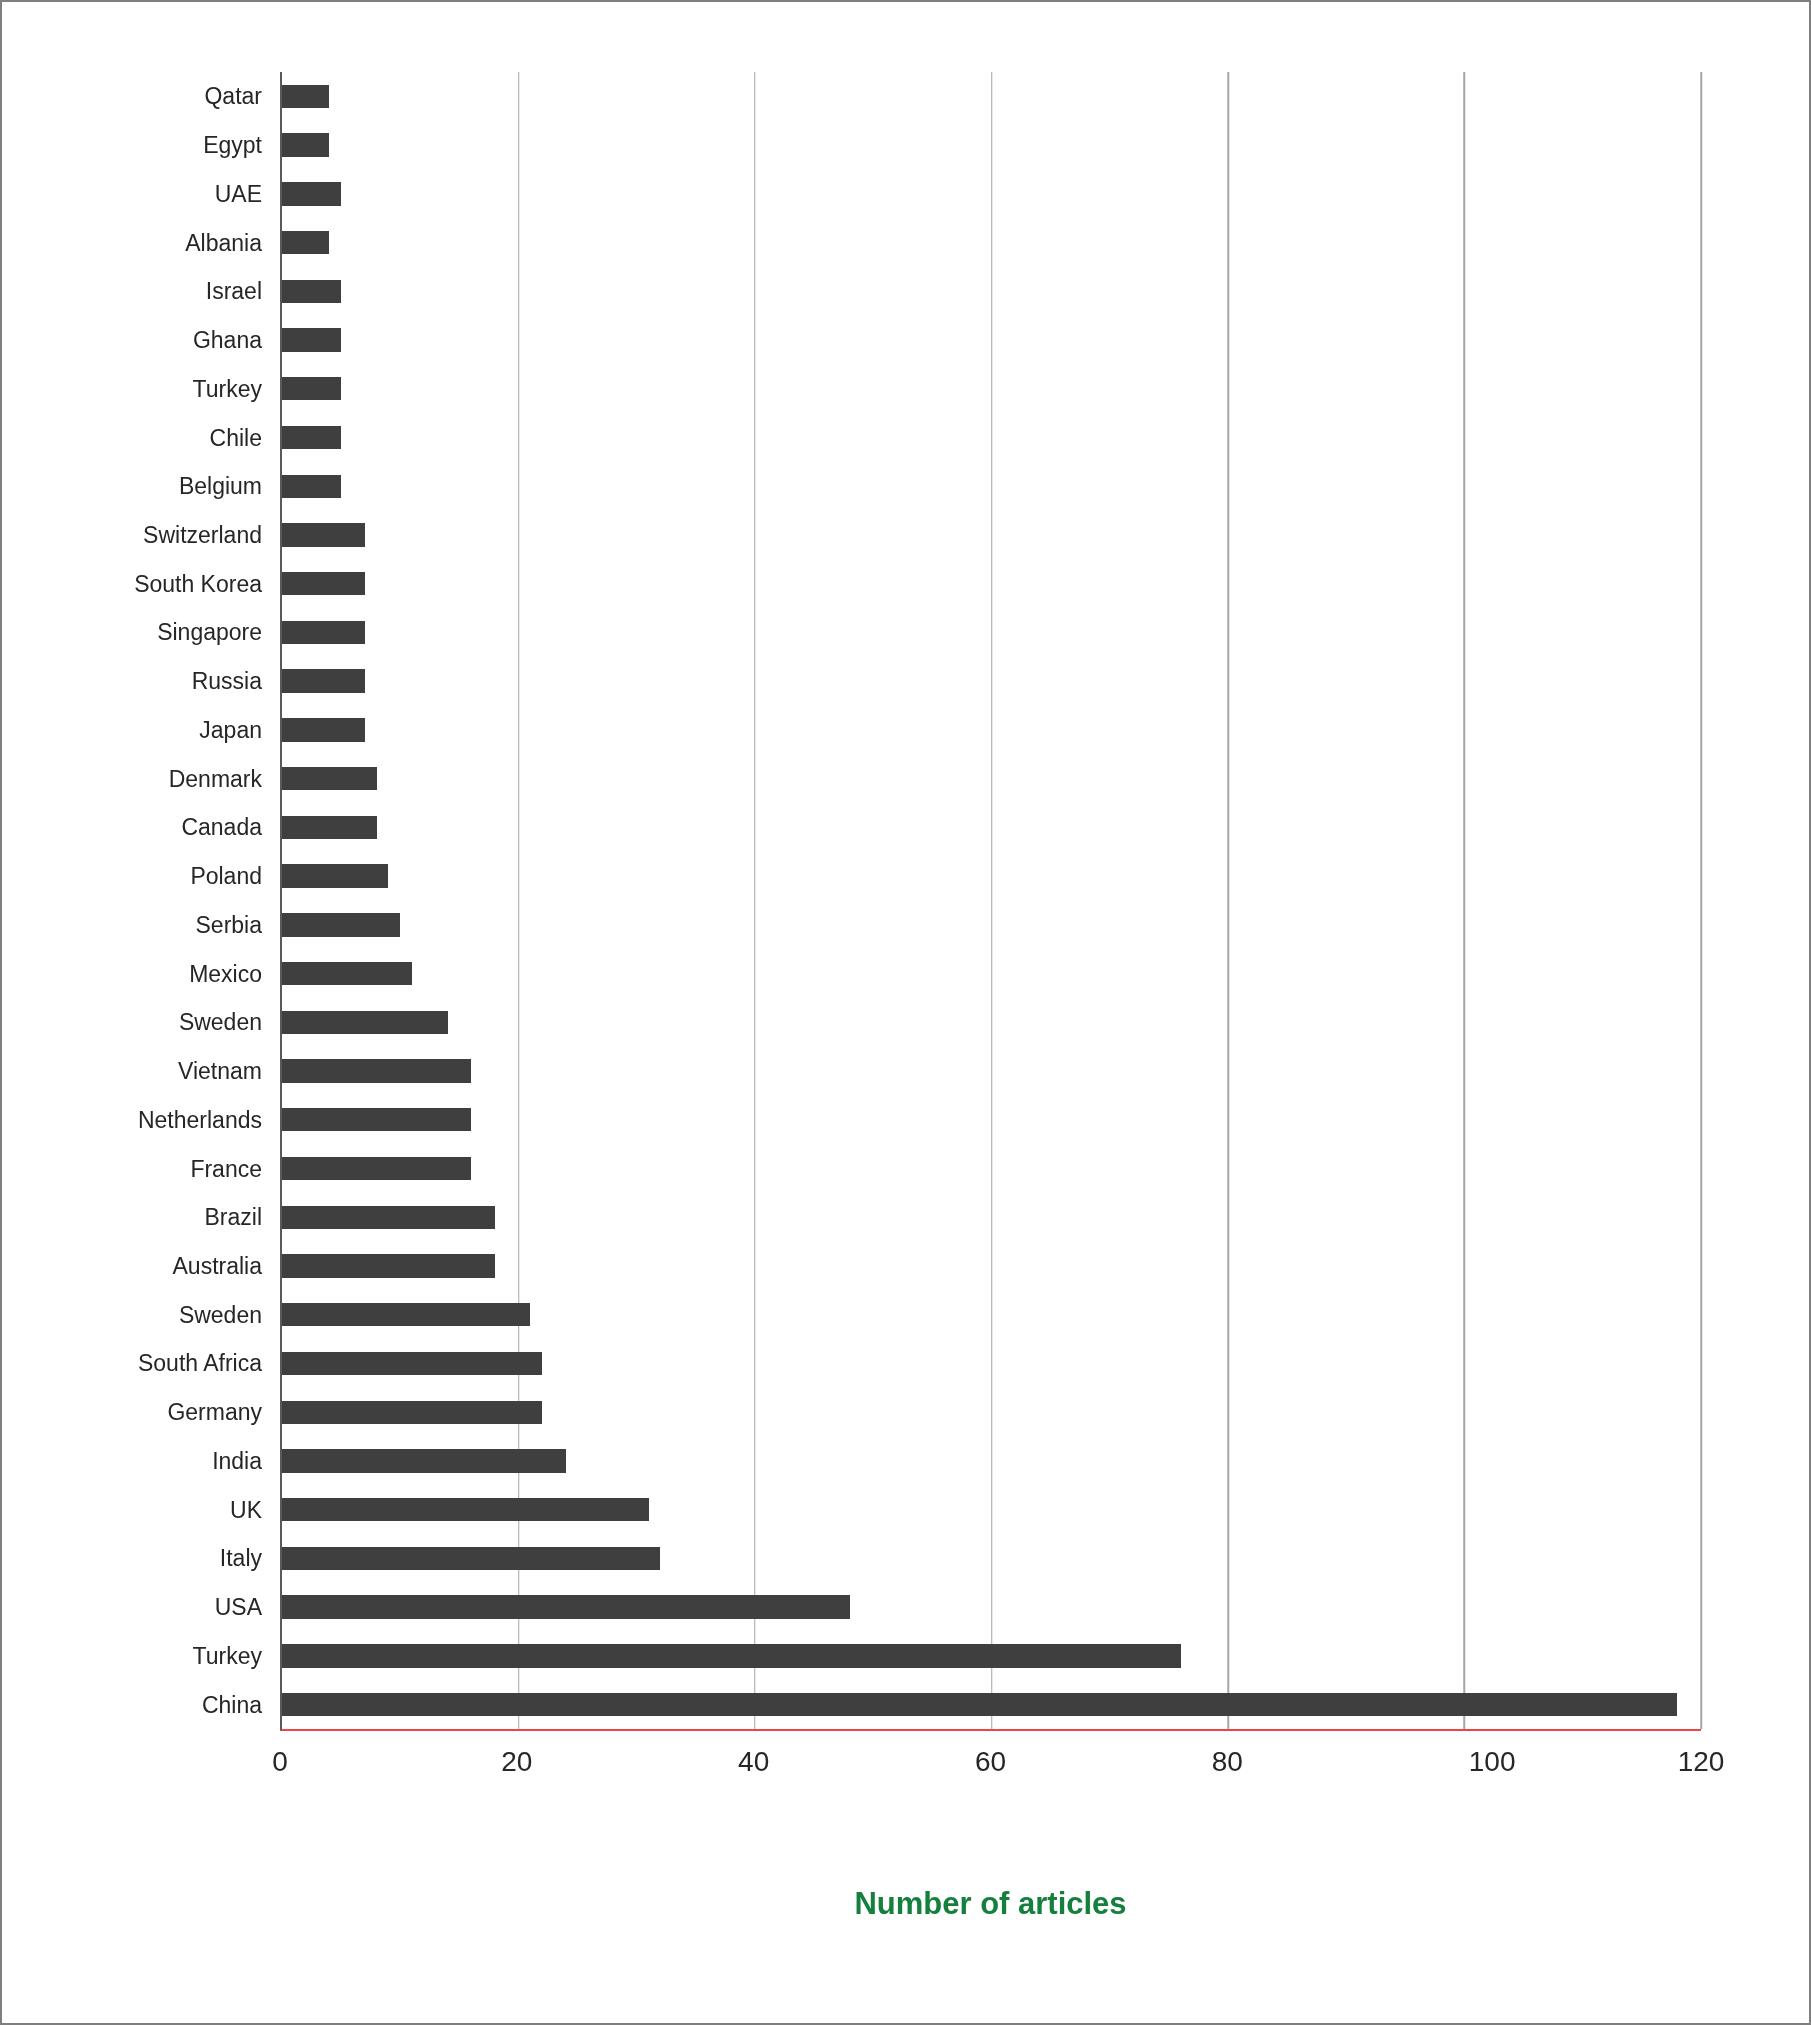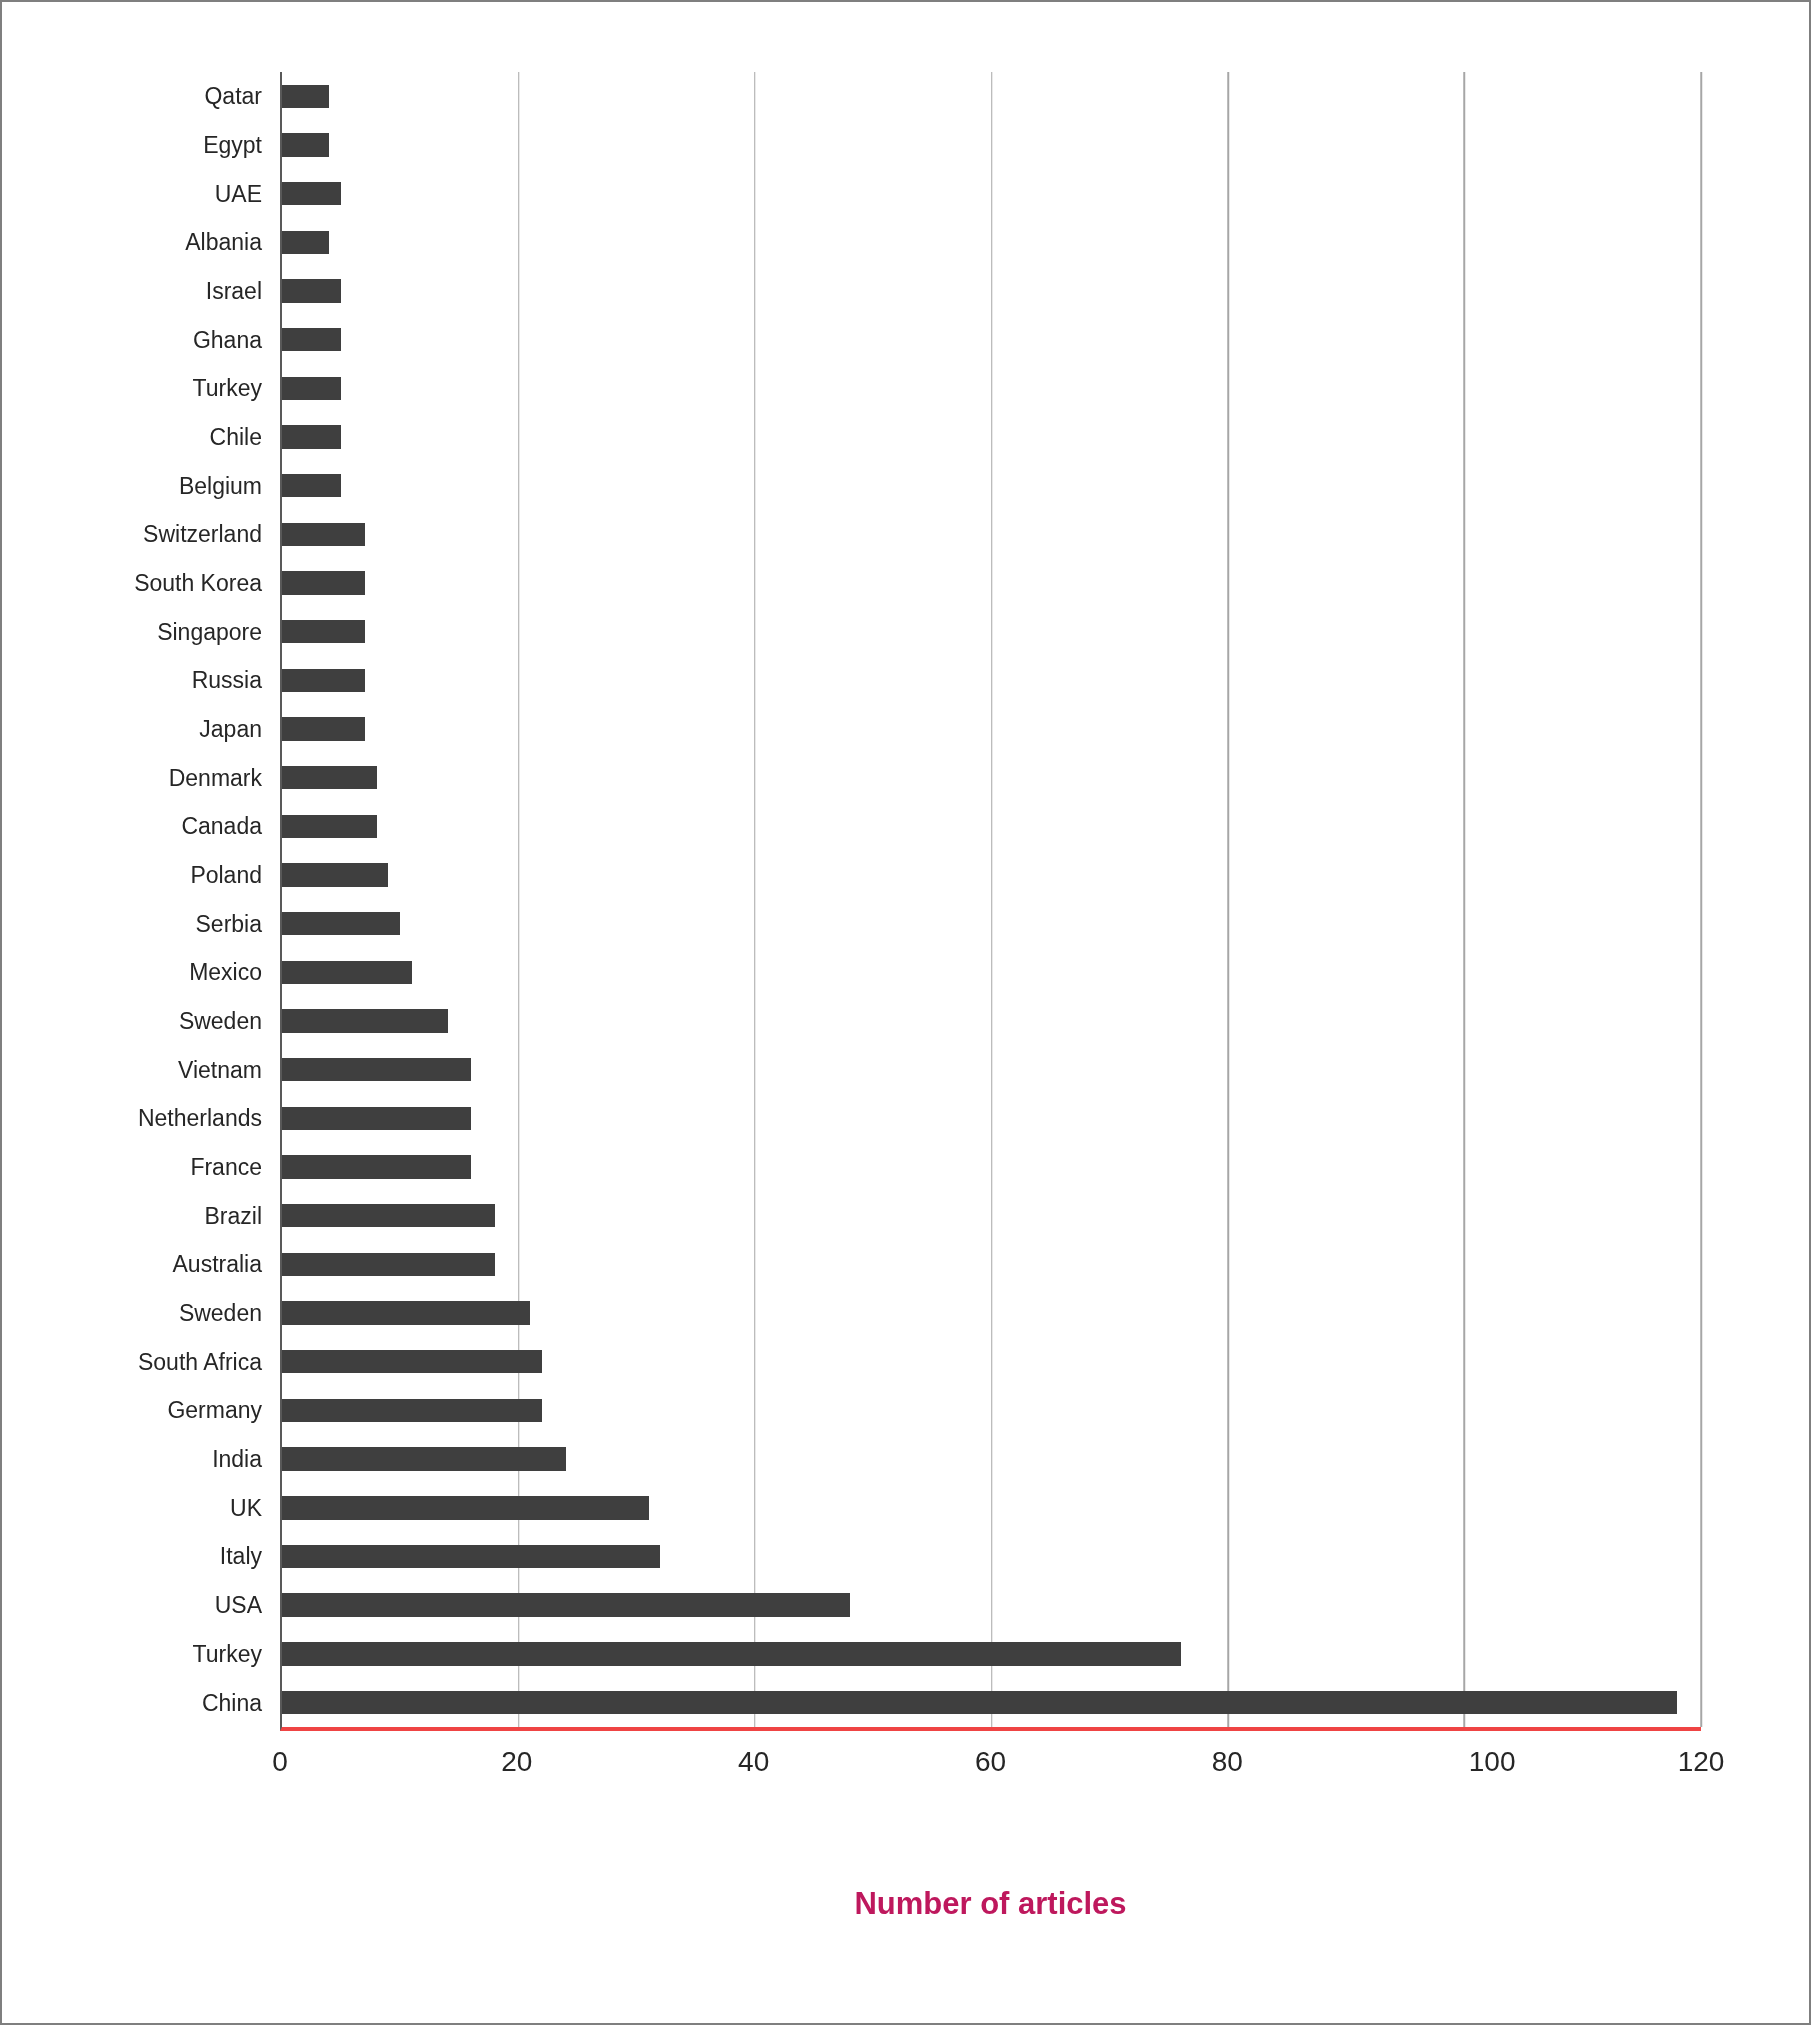--- a/index.html
+++ b/index.html
@@ -16,21 +16,21 @@
     border: 2px solid #7f7f7f;
     background: #ffffff;
   }
   .plot {
     position: absolute;
     left: 278px;
     top: 70px;
     width: 1421px;
     height: 1659px;
     border-left: 2px solid #595959;
-    border-bottom: 4px solid #ef4444;
+    border-bottom: 2px solid #ef4444;
     box-sizing: border-box;
   }
   .gridline {
     position: absolute;
     top: 0;
     bottom: 0;
     width: 1.5px;
     background: #a6a6a6;
     transform: translateX(-50%);
   }
@@ -78,21 +78,21 @@
     white-space: nowrap;
   }
   .x-title {
     position: absolute;
     left: 278px;
     width: 1421px;
     top: 1884px;
     text-align: center;
     font-size: 31px;
     font-weight: bold;
-    color: #be185d;
+    color: #15803d;
   }
 </style>
 </head>
 <body>
 
 <div class="figure">
   <div class="plot">
     <div id="gridlines">
         <div class="gridline" style="left: 16.6667%; background: rgb(166, 166, 166);"></div>
         <div class="gridline" style="left: 33.3333%; background: rgb(166, 166, 166);"></div>

